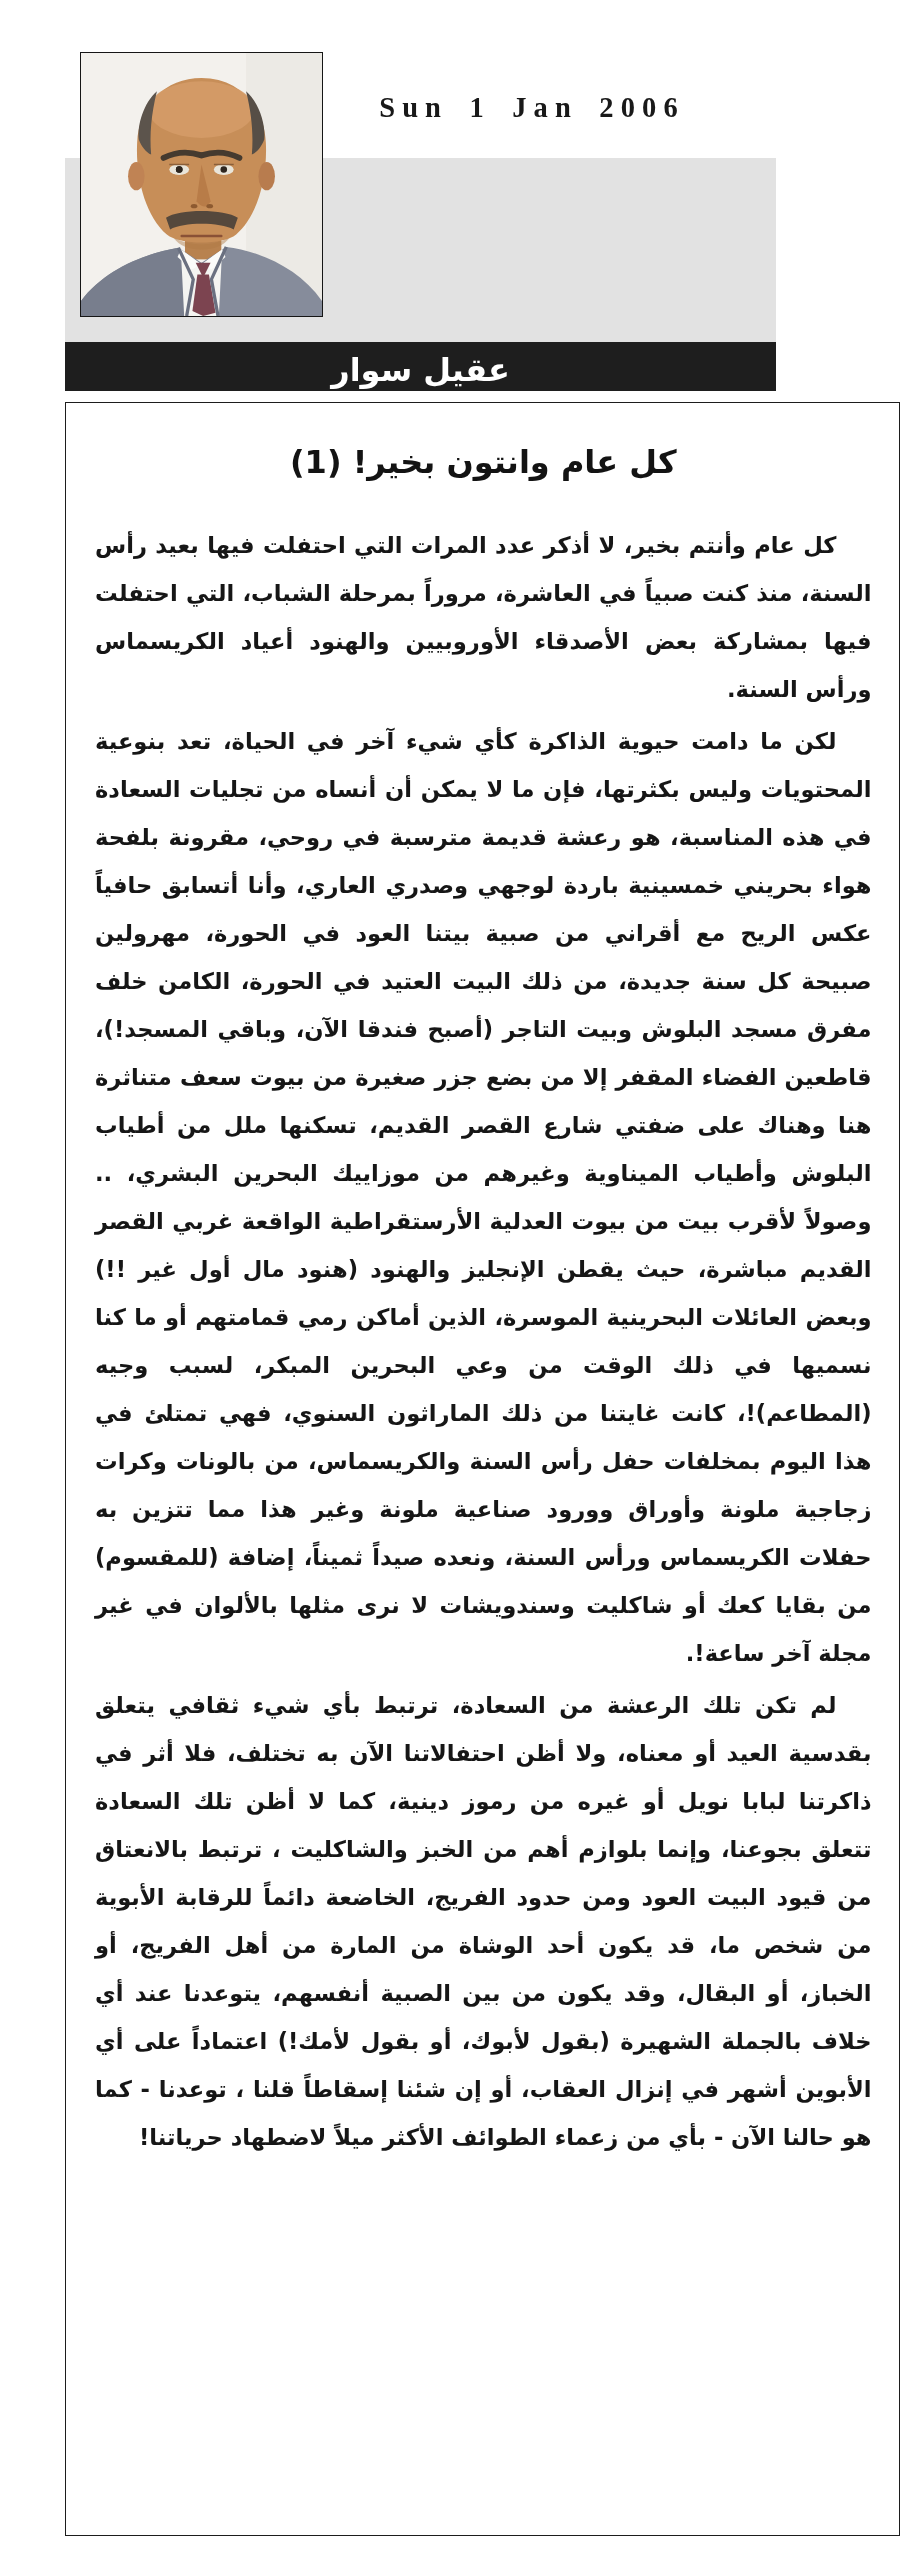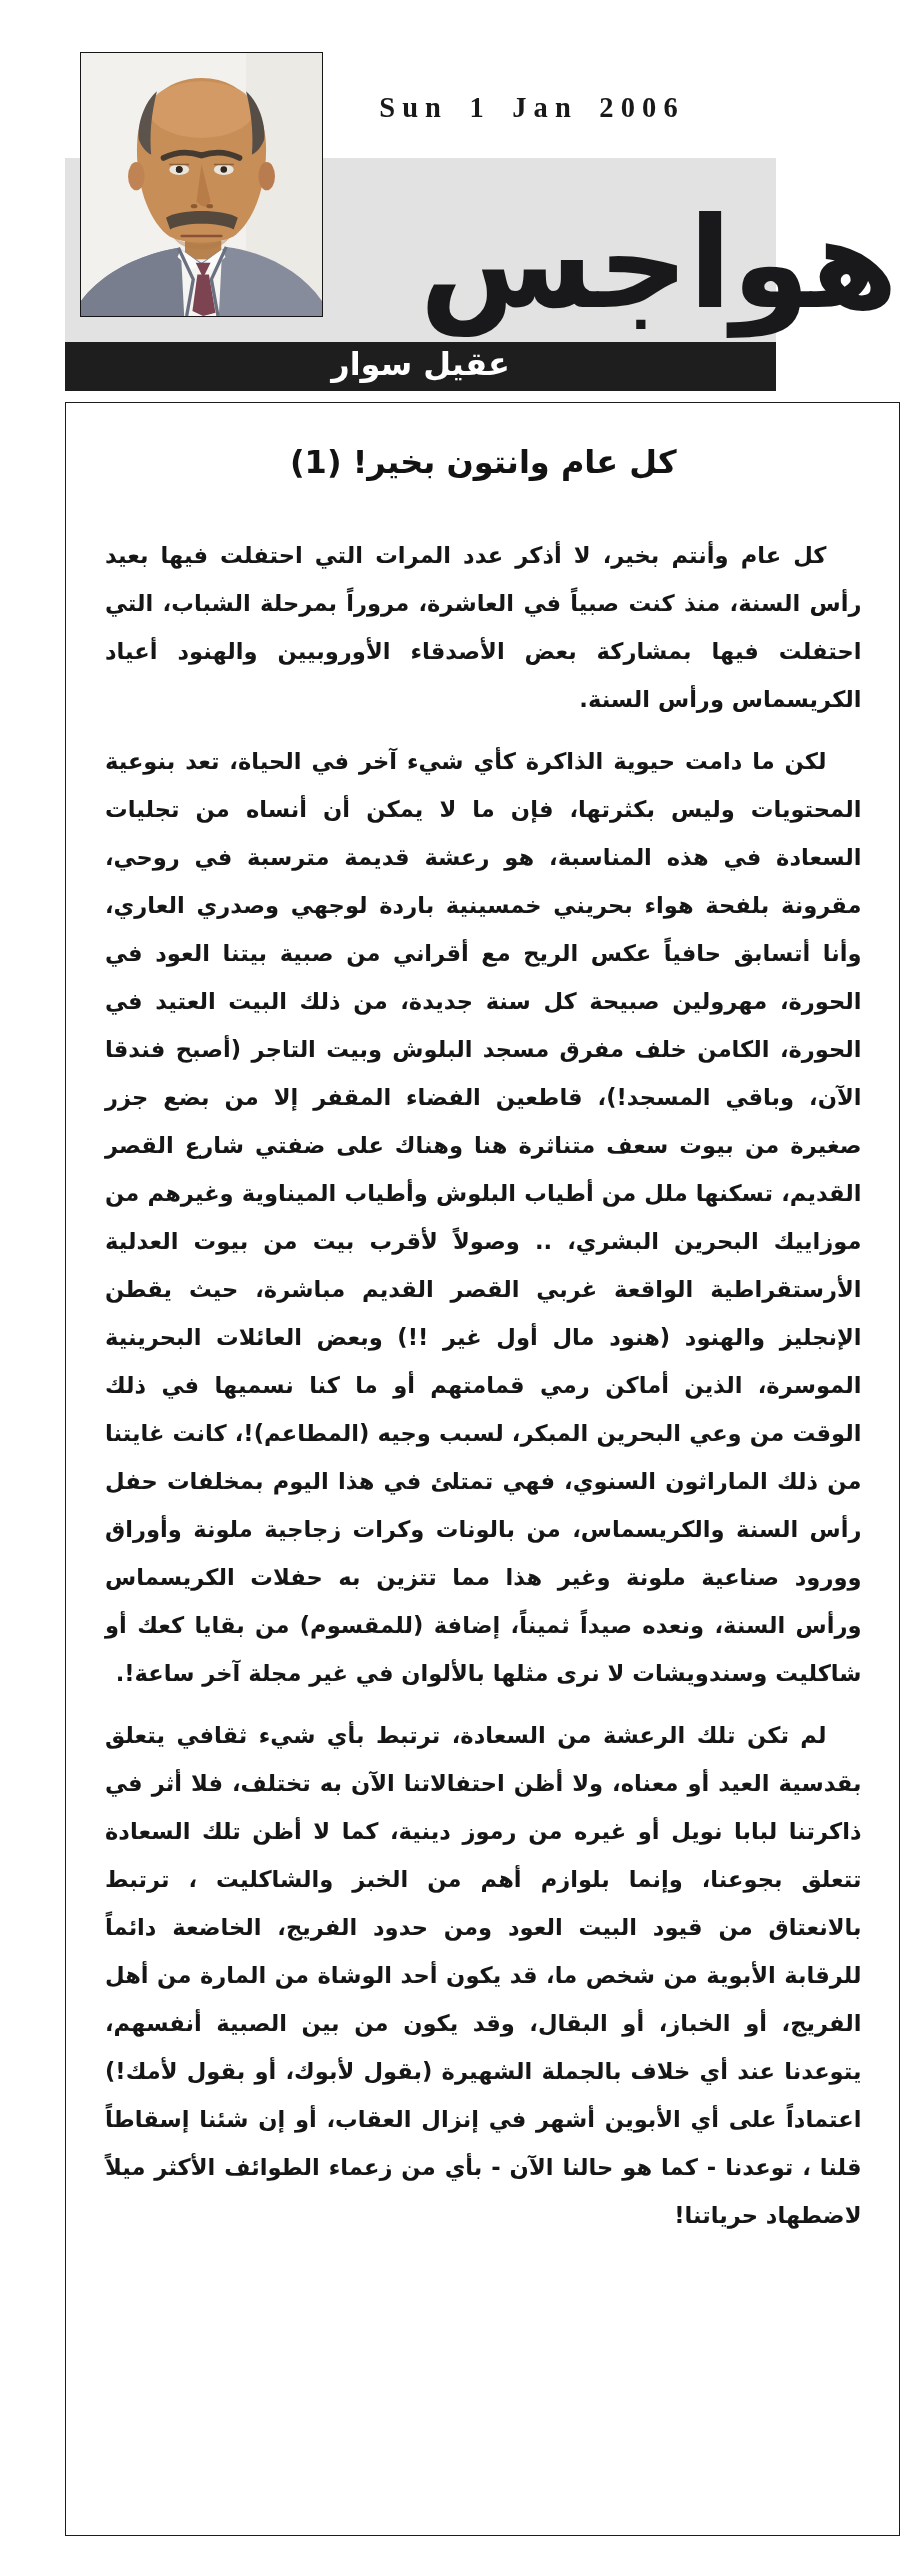--- a/index.html
+++ b/index.html
@@ -35,21 +35,21 @@
     text-align:center;color:#191919;white-space:nowrap;
   }
   .column-logo{
     position:absolute;right:25px;top:201px;z-index:3;
     direction:rtl;font-weight:bold;font-size:126px;line-height:1;
     color:#19191b;white-space:nowrap;
   }
   .author-bar{
     position:absolute;left:65px;top:342px;width:711px;height:49px;
     background:var(--bar-black);z-index:5;
-    display:flex;align-items:center;justify-content:center;
+    display:flex;align-items:flex-end;justify-content:center;
   }
   .author-name{
     color:#ffffff;font-weight:bold;font-size:32px;direction:rtl;
     line-height:1;padding-bottom:5px;
   }
   
   .article-box{
     position:absolute;left:65px;top:402px;width:835px;height:2134px;
     box-sizing:border-box;border:1.7px solid #1d1d1d;background:#fff;z-index:2;
   }
@@ -58,21 +58,21 @@
     margin:22px 0 35px 0;
     direction:rtl;text-align:center;
     font-size:32px;font-weight:bold;color:#131313;
     line-height:1.25;
   }
   .body-text{
     height:1919px;overflow:hidden;
     direction:rtl;
   }
   .body-text p{
-    margin:14px;
+    margin:4px;
     direction:rtl;
     text-align:justify;
     text-indent:35px;
     font-size:22.6px;font-weight:bold;
     line-height:48px;
     color:#161616;
   }
   .email{
     position:absolute;left:27px;bottom:37px;
     font-family:"Liberation Serif",serif;
@@ -133,21 +133,20 @@
       <polygon points="139,252 157,252 148,270" fill="#7c4450"></polygon>
       <polygon points="141,266 155,266 163,312 148,316 135,310" fill="#7c4450"></polygon>
 
       <path d="M118,234 L136,272 L128,316" stroke="#6a7080" stroke-width="4" fill="none"></path>
       <path d="M176,233 L158,272 L166,316" stroke="#6a7080" stroke-width="4" fill="none"></path>
     </svg>
   </div>
 
   <div class="pub-date">Sun 1 Jan 2006</div>
 
-  <div class="column-logo">هواجس</div>
 
   <div class="author-bar">
     <span class="author-name">عقيل سوار</span>
   </div>
 
   <div class="article-box">
     <div class="article-inner">
       <h1 class="article-title">كل عام وانتون بخير! (1)</h1>
       <div class="body-text">
         <p>كل عام وأنتم بخير، لا أذكر عدد المرات التي احتفلت فيها بعيد رأس السنة، منذ كنت صبياً في العاشرة، مروراً بمرحلة الشباب، التي احتفلت فيها بمشاركة بعض الأصدقاء الأوروبيين والهنود أعياد الكريسماس ورأس السنة.</p>

